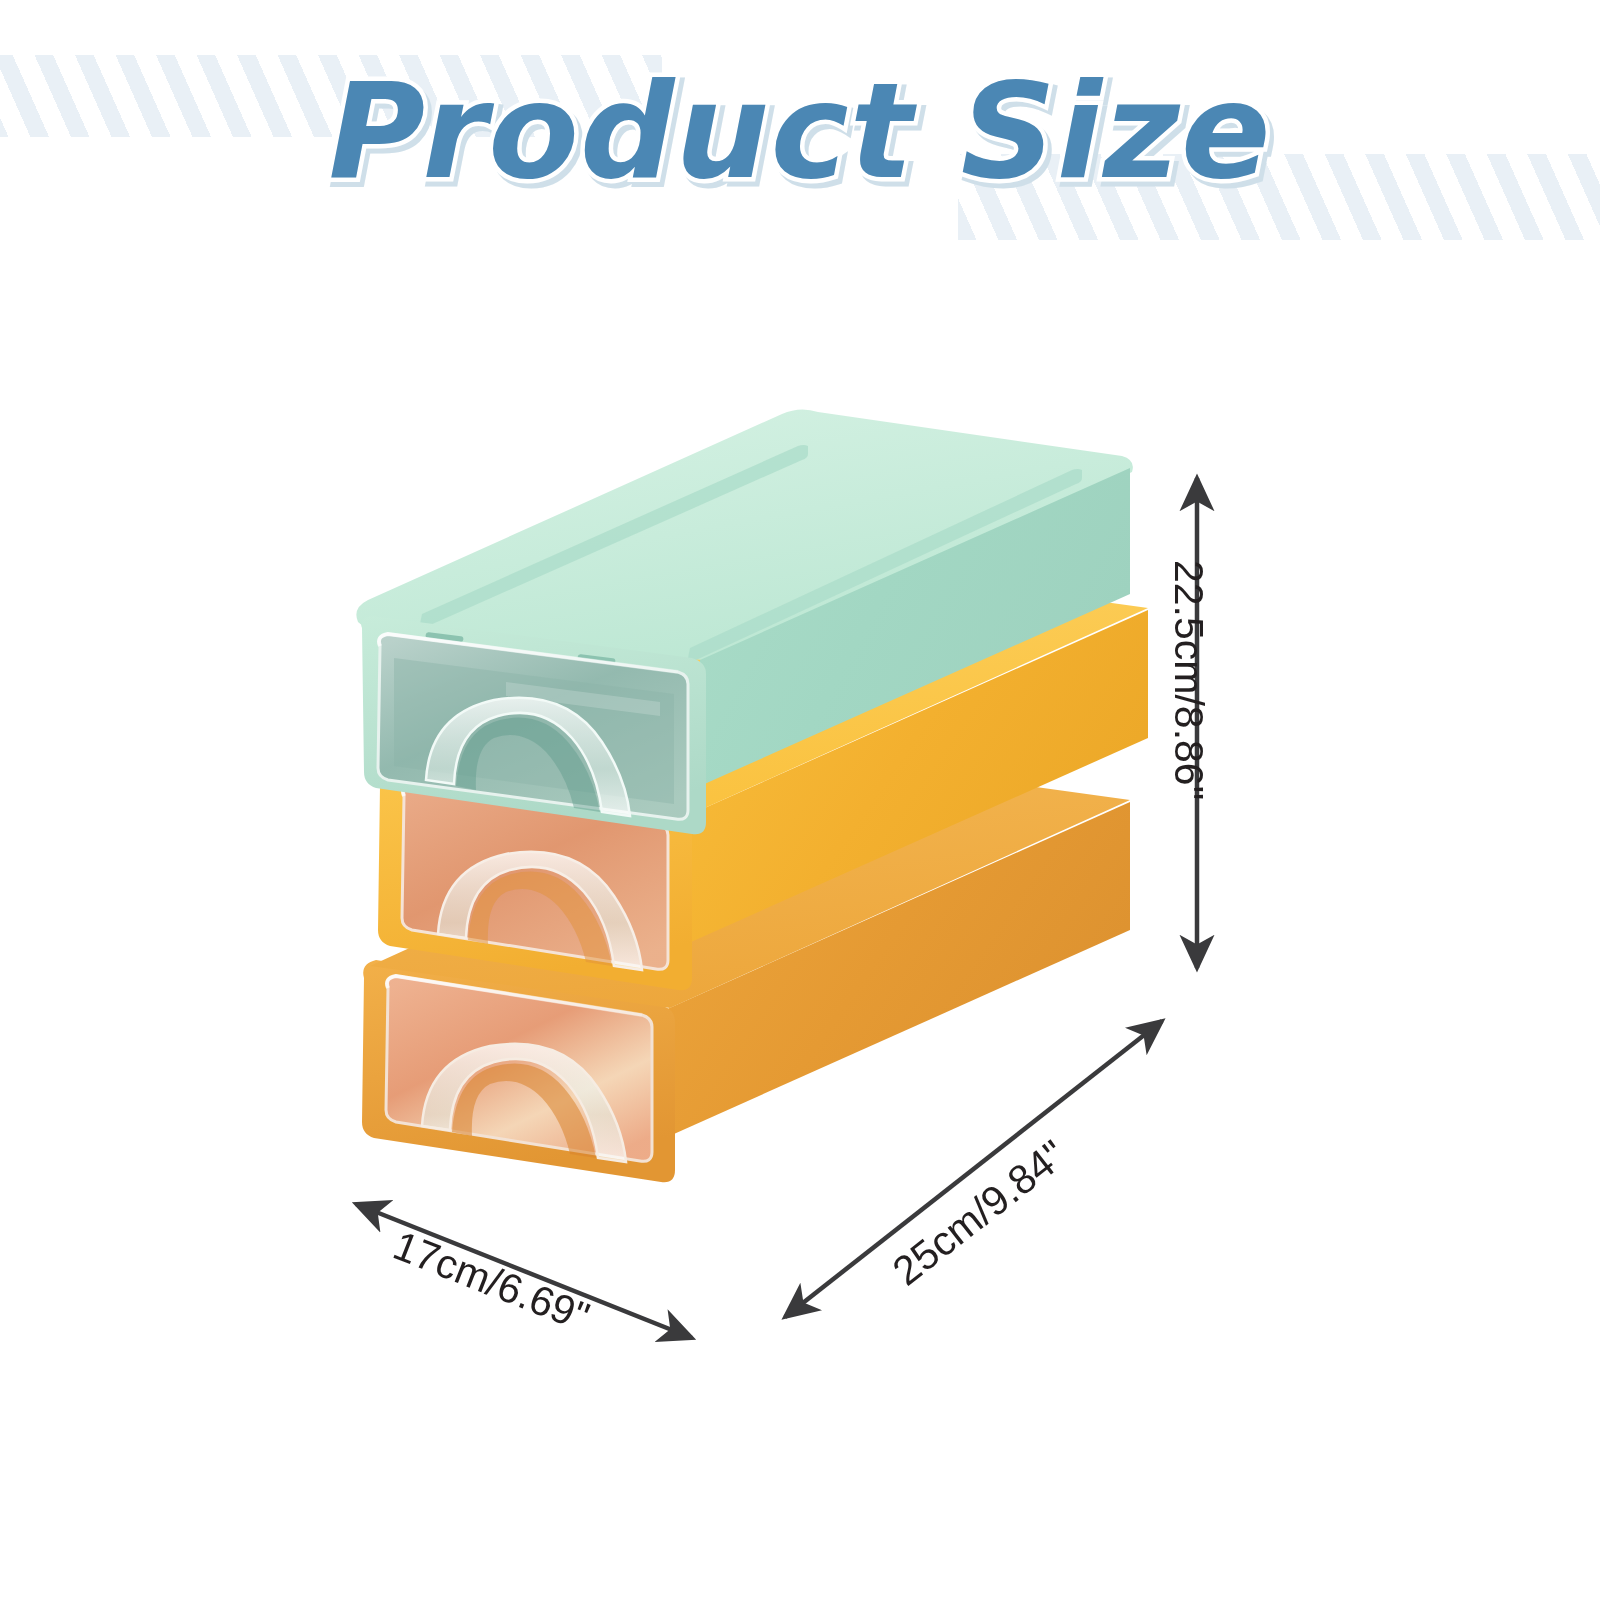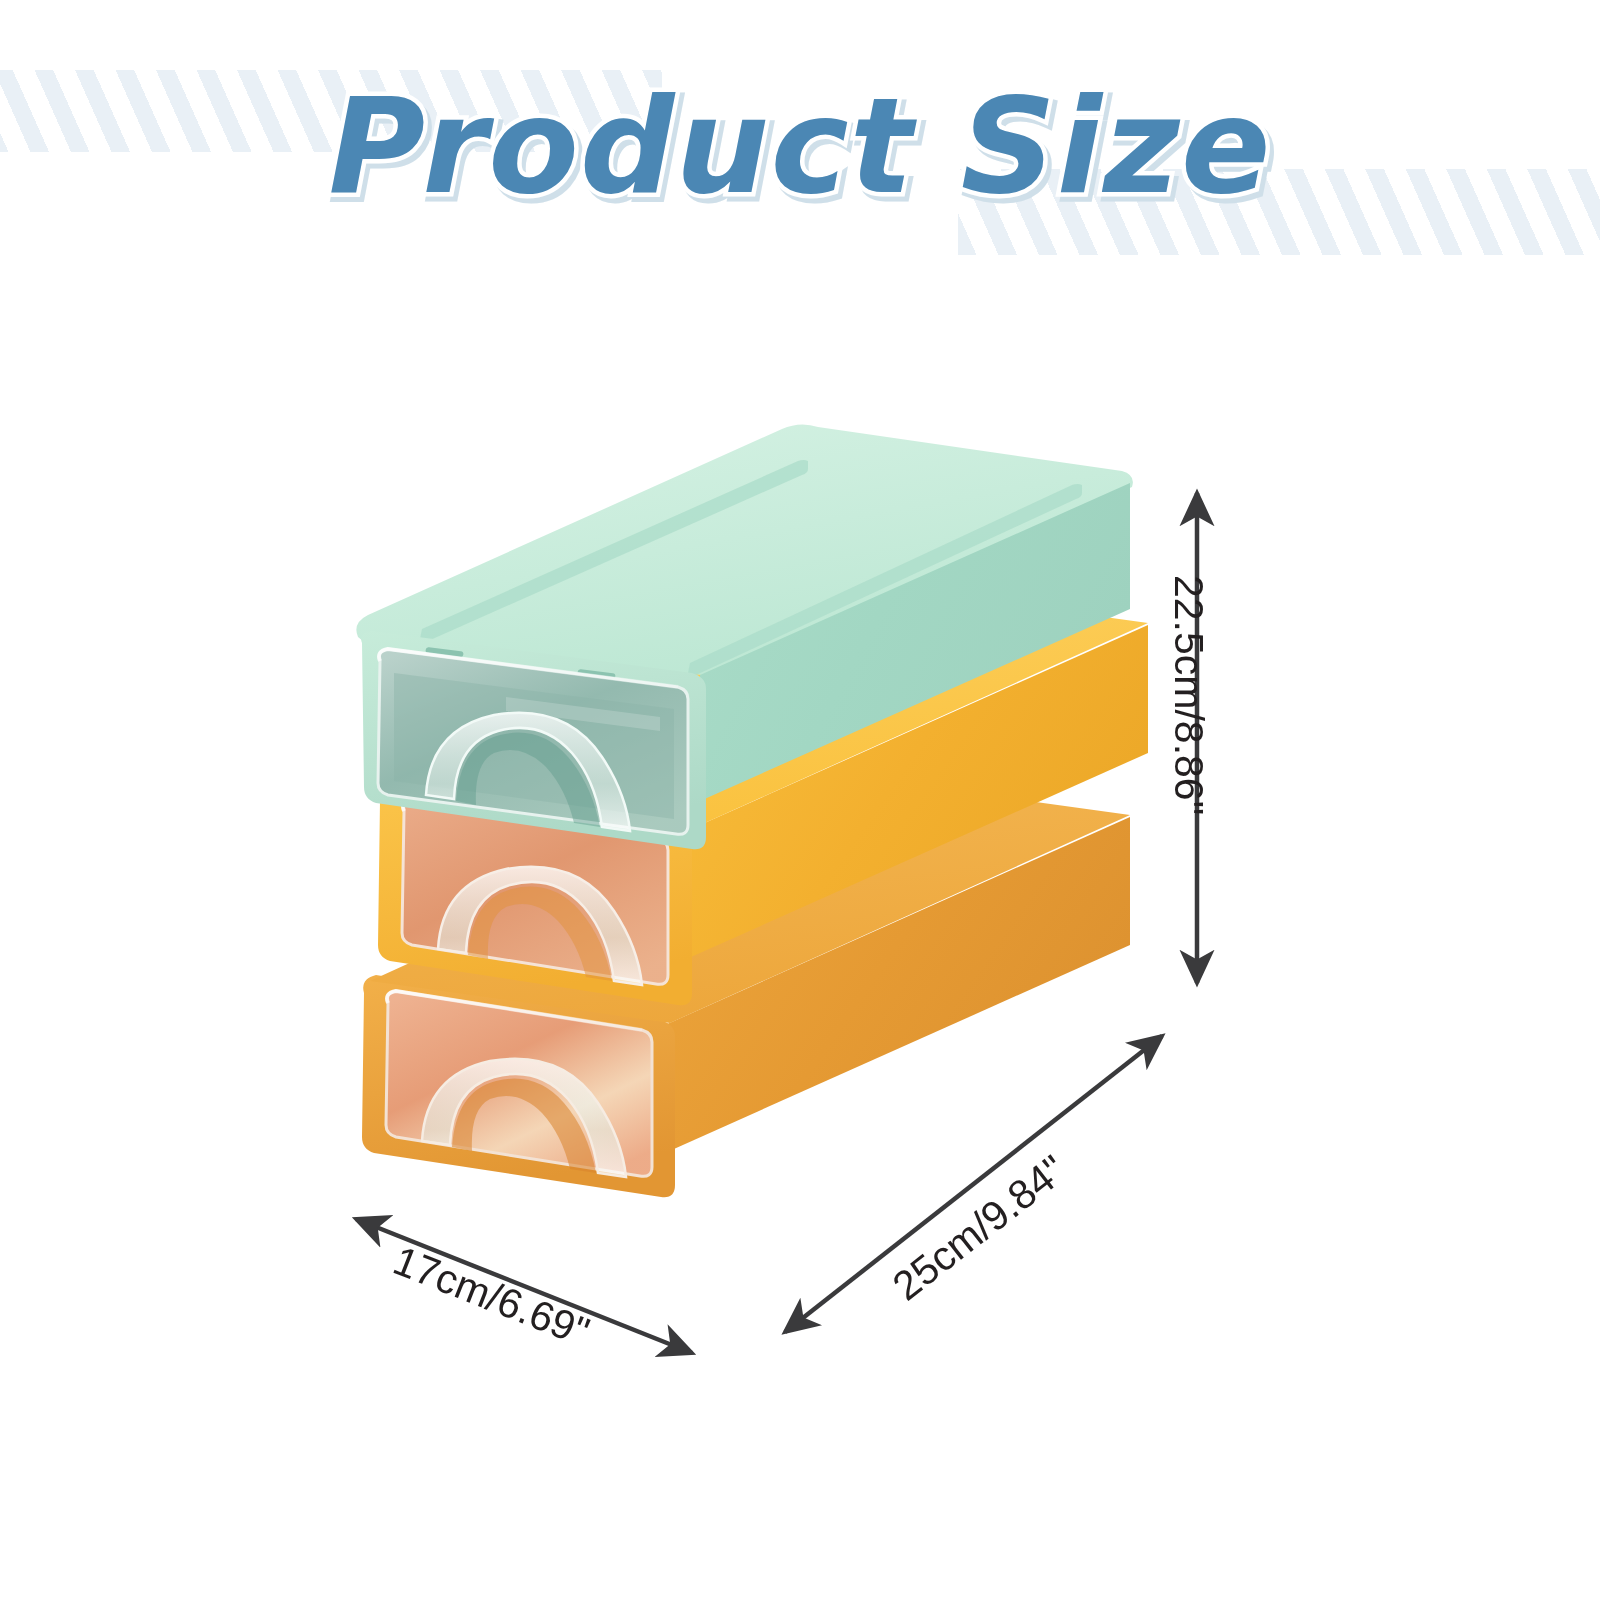--- a/index.html
+++ b/index.html
@@ -3,21 +3,21 @@
 <meta charset="utf-8">
 <style>
   html,body{margin:0;padding:0;}
   body{
     width:1600px;height:1600px;
     background:#ffffff;
     font-family:"Liberation Sans", sans-serif;
     overflow:hidden;
     position:relative;
   }
-  #stage{position:absolute;inset:0;width:1600px;height:1351px;margin-top:15px;}
+  #stage{position:absolute;inset:0;width:1600px;height:1351px;}
 
   
   .stripe-band{
     position:absolute;
     background-image:repeating-linear-gradient(
         66deg,
         #e9f0f6 0px, #e9f0f6 17px,
         #ffffff 17px, #ffffff 37px);
   }
   #band-left{left:-10px;top:55px;width:672px;height:82px;}

